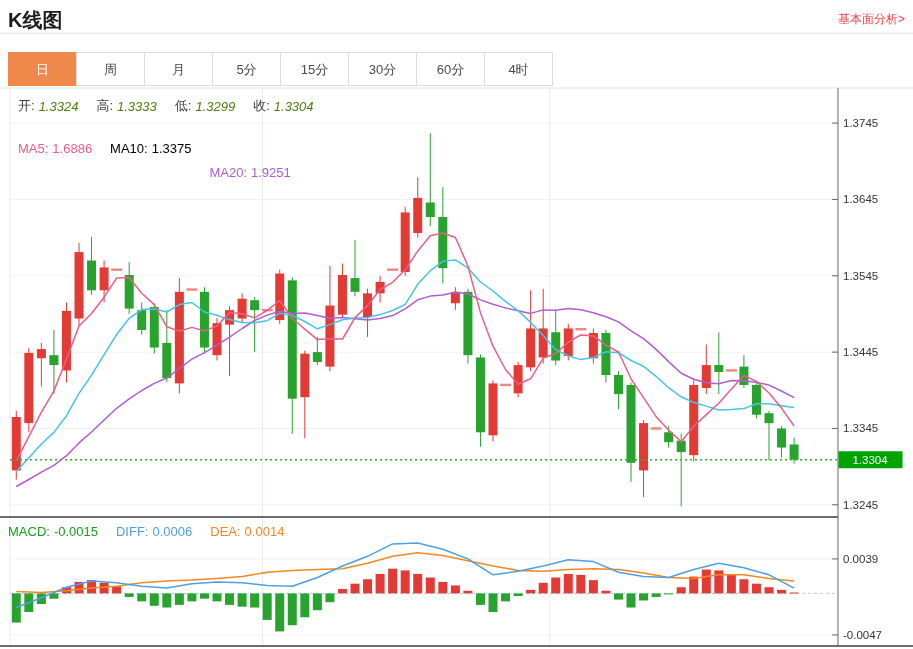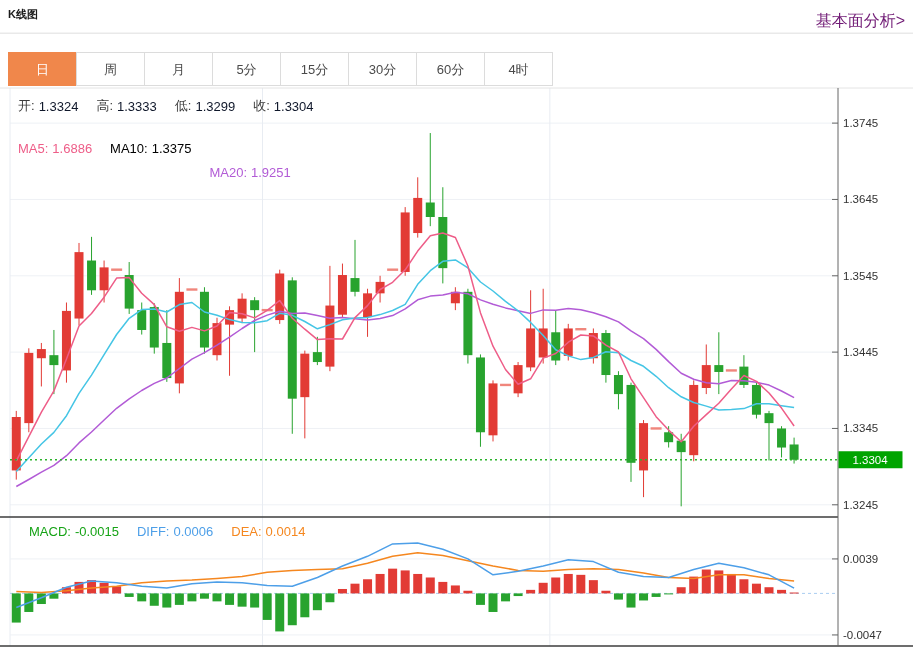--- a/index.html
+++ b/index.html
@@ -1,36 +1,36 @@
 <!DOCTYPE html>
 <html><head>
 <meta charset="utf-8">
 <style>
   html,body{margin:0;padding:0;background:#fff;}
   #app{position:relative;width:913px;height:649px;background:#fff;overflow:hidden;
        font-family:"Liberation Sans","DejaVu Sans",sans-serif;}
   #chart-svg{position:absolute;left:0;top:0;z-index:1;}
   .ovl{position:absolute;z-index:5;}
-  #page-title{left:8px;top:7px;font-size:11px;font-weight:bold;color:#1b1b1b;}
-  #fund-link{right:8px;top:11px;font-size:16px;color:#701a75;cursor:pointer;}
+  #page-title{left:8px;top:7px;font-size:20px;font-weight:bold;color:#1b1b1b;}
+  #fund-link{right:8px;top:11px;font-size:12px;color:#ef4444;cursor:pointer;}
   #title-divider{left:0;top:33px;width:913px;height:0;border-top:1px solid #e9e9e9;}
   #tab-bar{left:8px;top:52px;display:flex;z-index:6;}
   .tab{width:69px;height:34px;line-height:34px;text-align:center;font-size:13px;color:#4a4a4a;
        background:#fff;border:1px solid #dcdcdc;margin-left:-1px;cursor:pointer;box-sizing:border-box;}
   .tab:first-child{margin-left:0;}
   .tab.active{background:#f0874b;border-color:#f0874b;color:#fff;}
   .row{display:flex;align-items:center;font-size:13px;white-space:nowrap;}
   #ohlc-row{left:18px;top:97px;}
   #ma-row{left:18px;top:117px;}
-  #macd-row{left:29px;top:524px;}
+  #macd-row{left:8px;top:524px;}
   .lbl{color:#3c3c3c;}
   .gap{margin-right:18px;}
   .sgap{margin-right:4px;}
 </style>
-<style>.val-g{color:#0f172a;} .ma5{color:#ee5d88;text-align:right;} .ma10{color:#000000;}
+<style>.val-g{color:#4d7c0f;font-style:italic;} .ma5{color:#ee5d88;text-align:right;} .ma10{color:#000000;}
  .ma20{color:#b25bd6;margin-top:48px;} .macdv{color:#16a316;} .diffv{color:#4d9fe8;} .deav{color:#f5871f;}</style></head>
 <body>
 
 <div id="app">
   <svg id="chart-svg" width="913" height="649" viewBox="0 0 913 649">
       <line x1="0" y1="33" x2="913" y2="33" stroke="#e9e9e9"></line>
       <line x1="10" y1="123.11387900355822" x2="838" y2="123.11387900355822" stroke="#eef1f5"></line>
       <line x1="10" y1="199.44839857651198" x2="838" y2="199.44839857651198" stroke="#eef1f5"></line>
       <line x1="10" y1="275.7829181494658" x2="838" y2="275.7829181494658" stroke="#eef1f5"></line>
       <line x1="10" y1="352.11743772241954" x2="838" y2="352.11743772241954" stroke="#eef1f5"></line>

